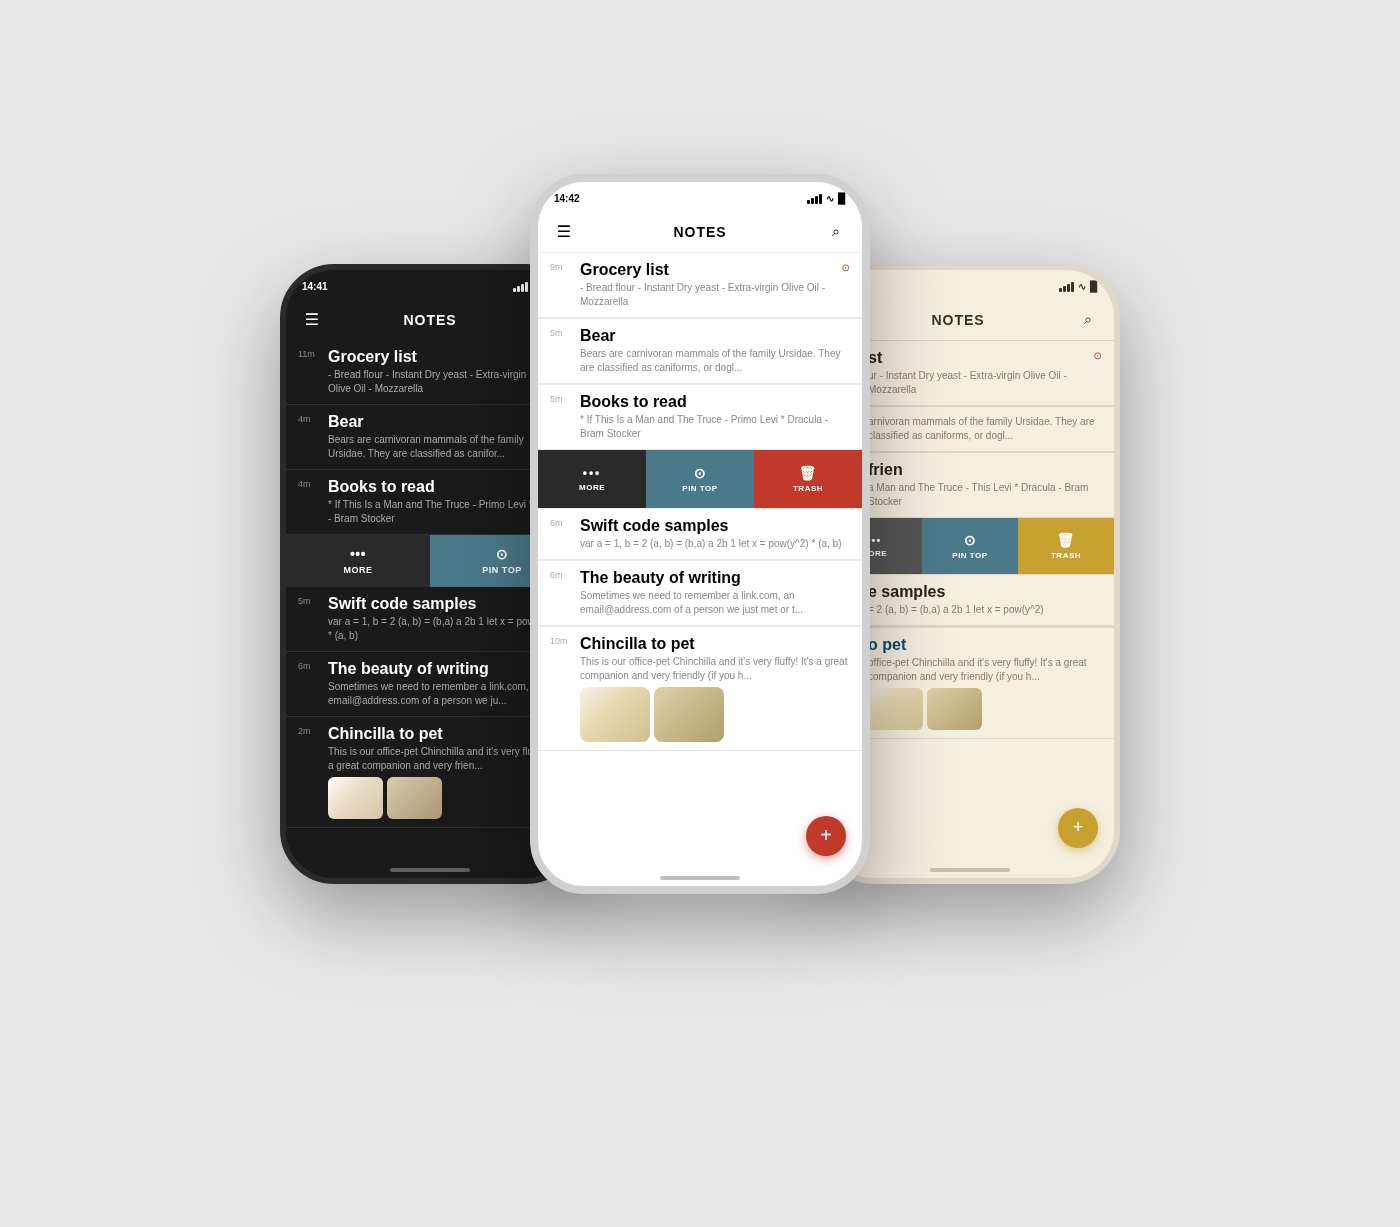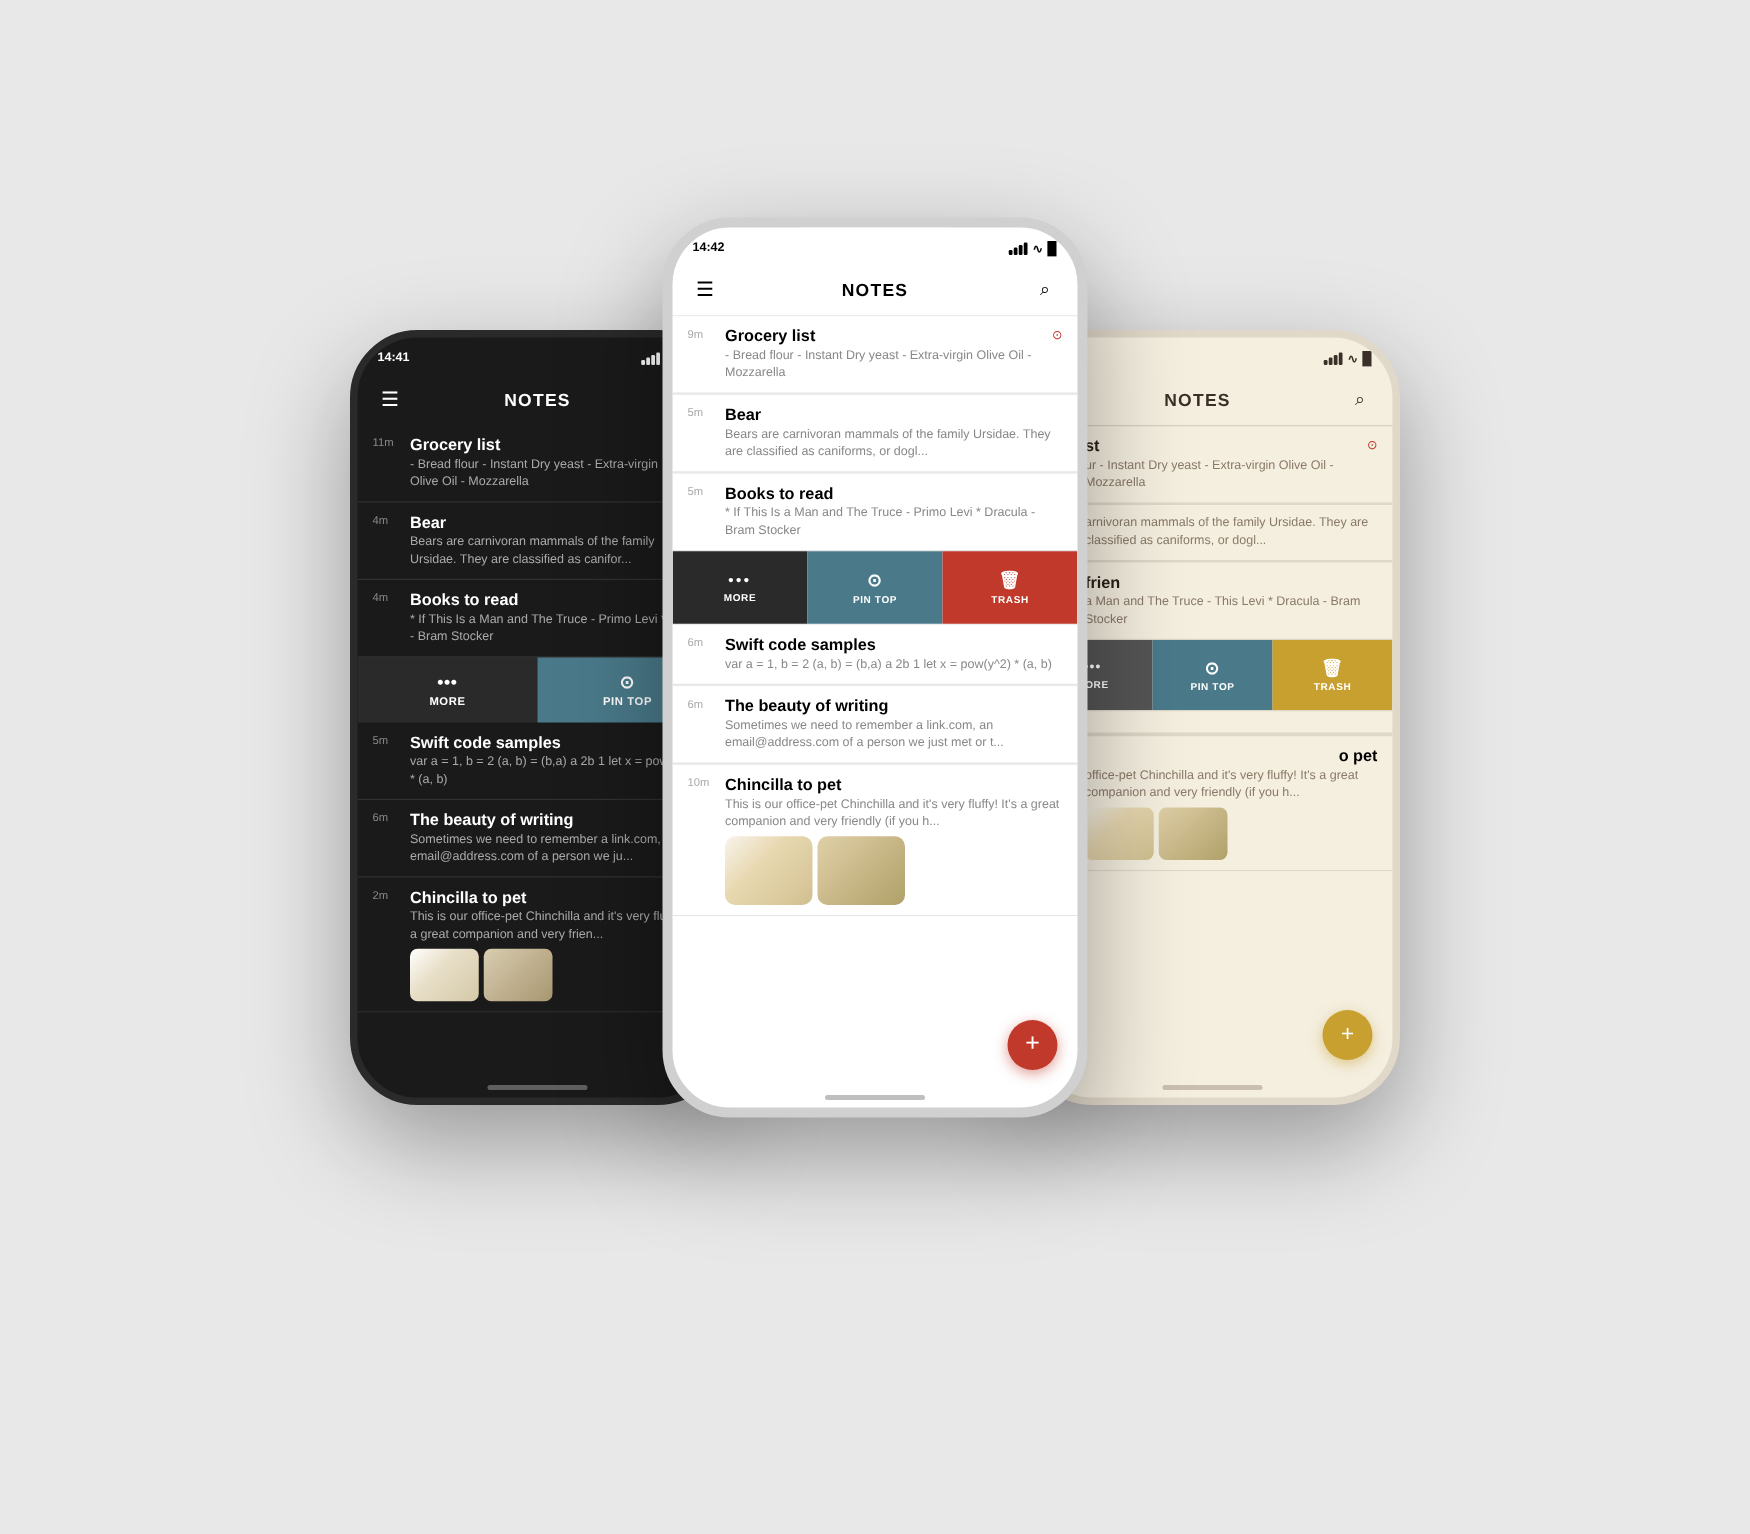--- a/index.html
+++ b/index.html
@@ -124,21 +124,21 @@
       gap: 8px;
       position: relative;
     }
     .note-time {
       font-size: 9px;
       color: #999;
       min-width: 22px;
       padding-top: 1px;
     }
     .note-content { flex: 1; min-width: 0; }
-    .note-title { font-size: 13px; font-weight: 600; margin-bottom: 2px; white-space: nowrap; overflow: hidden; text-overflow: ellipsis; }
+    .note-title { font-size: 16px; font-weight: 600; margin-bottom: 2px; white-space: nowrap; overflow: hidden; text-overflow: ellipsis; }
     .note-preview { font-size: 10px; color: #888; line-height: 1.4; overflow: hidden; display: -webkit-box; -webkit-line-clamp: 2; -webkit-box-orient: vertical; }
     .note-pin { color: #c0392b; font-size: 10px; margin-top: 1px; }
     .note-images { display: flex; gap: 4px; margin-top: 4px; }
     .note-thumb {
       width: 50px;
       height: 38px;
       border-radius: 6px;
       background: #ccc;
       overflow: hidden;
     }
@@ -531,31 +531,35 @@
           <div class="swipe-action trash" style="background:#c8a030;">
             <span class="swipe-action-icon">🗑</span>
             <span style="font-size:8px;">TRASH</span>
           </div>
         </div>
 
         <div class="divider" style="background:rgba(100,80,60,0.15);"></div>
 
         <div class="note-item">
           <span class="note-time"></span>
+          <div class="note-content">
+            <div class="note-title" style="color:#2a2018;">e samples</div>
+            <div class="note-preview">= 2 (a, b) = (b,a) a 2b 1 let x = pow(y^2)</div>
+          </div>
         </div>
 
         <div class="divider" style="background:rgba(100,80,60,0.15);"></div>
 
 
         <div class="divider" style="background:rgba(100,80,60,0.15);"></div>
 
         <div class="note-item">
           <span class="note-time"></span>
           <div class="note-content">
-            <div class="note-title" style="color:#000000;text-align:right;">o pet</div>
+            <div class="note-title" style="color:#0c4a6e;">o pet</div>
             <div class="note-preview">office-pet Chinchilla and it's very fluffy! It's a great companion and very friendly (if you h...</div>
             <div class="note-images">
               <div class="note-thumb" style="width:55px;height:42px;border-radius:6px;background:linear-gradient(135deg,#f8f4ec 0%,#e8d8b0 40%,#d0c090 100%);"></div>
               <div class="note-thumb" style="width:55px;height:42px;border-radius:6px;background:linear-gradient(135deg,#e0d0a8 0%,#c8b888 50%,#b0a068 100%);"></div>
             </div>
           </div>
         </div>
 
       </div>
 

